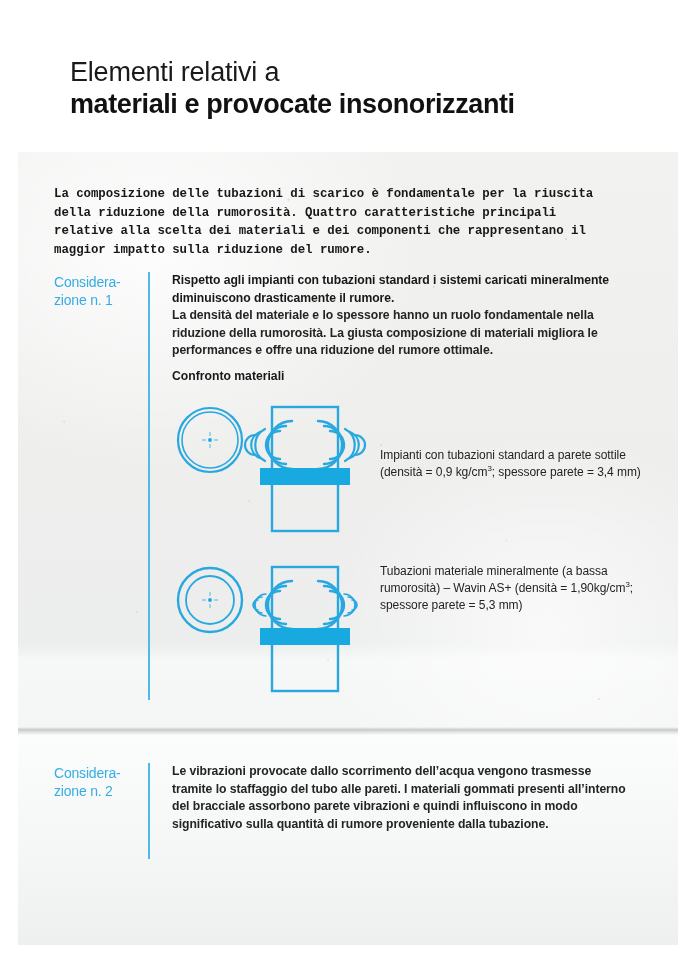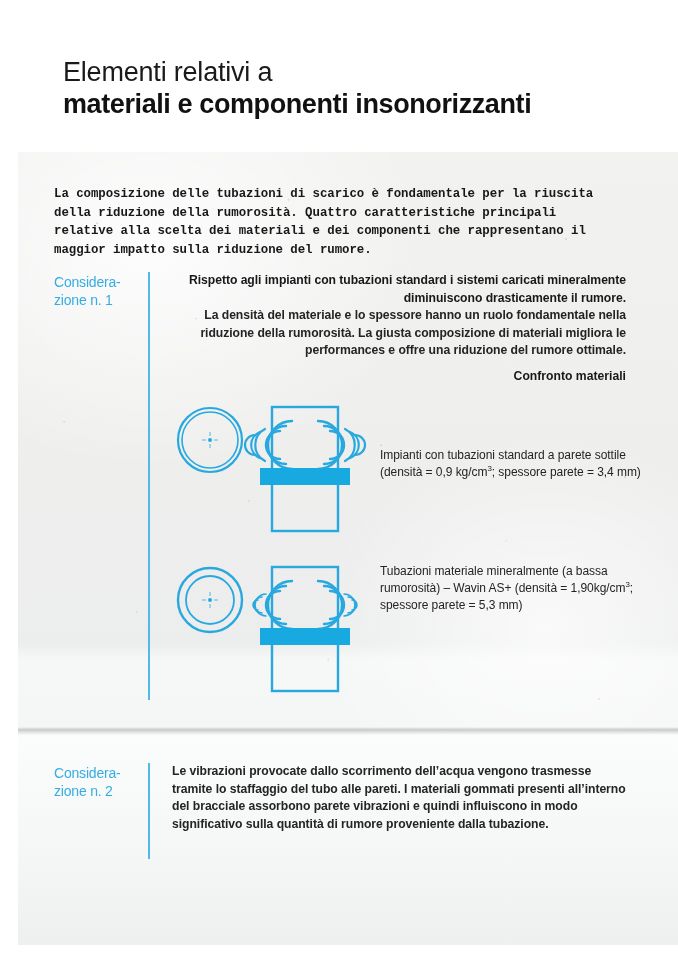--- a/index.html
+++ b/index.html
@@ -15,21 +15,21 @@
   #page {
     position: relative;
     width: 678px;
     height: 959px;
     background: #ffffff;
   }
 
   
   #title-block {
     position: absolute;
-    left: 63px;
+    left: 70px;
     top: 57px;
     width: 600px;
   }
   #title-line-1 {
     font-size: 27px;
     font-weight: 400;
     color: #1a1a1a;
     letter-spacing: -0.2px;
     line-height: 31px;
   }
@@ -158,21 +158,21 @@
     font-size: 12.2px;
     font-weight: 700;
     color: #181818;
     line-height: 17.5px;
     margin-top: 8px;
   }
 
   
   #cons1-label { left: 36px; top: 121px; }
   #cons1-rule  { left: 130px; top: 120px; height: 428px; }
-  #cons1-body  { left: 148px; top: 120px; text-align: right; }
+  #cons1-body  { left: 154px; top: 120px; }
 
   
   #cons2-label { left: 36px; top: 612px; }
   #cons2-rule  { left: 130px; top: 611px; height: 96px; }
   #cons2-body  { left: 154px; top: 611px; }
 
   
   .diagram-row { position: absolute; left: 154px; width: 480px; }
   #diagram-row-1 { top: 243px; }
   #diagram-row-2 { top: 403px; }
@@ -194,21 +194,21 @@
 
   sup { font-size: 0.66em; vertical-align: super; line-height: 0; }
 </style>
 </head>
 <body>
 
 <div id="page">
 
   <div id="title-block">
     <div id="title-line-1">Elementi relativi a</div>
-    <div id="title-line-2">materiali e componenti insonorizzanti</div>
+    <div id="title-line-2">materiali e provocate insonorizzanti</div>
   </div>
 
   <div id="panel">
     <div id="panel-seam"></div>
     <div id="panel-lower-wash"></div>
 
     <div id="intro" class="panel-content">La composizione delle tubazioni di scarico è fondamentale per la riuscita della riduzione della rumorosità. Quattro caratteristiche principali relative alla scelta dei materiali e dei componenti che rappresentano il maggior impatto sulla riduzione del rumore.</div>
 
     <div id="cons1-label" class="consideration-label panel-content">Considera-
 zione n. 1</div>

